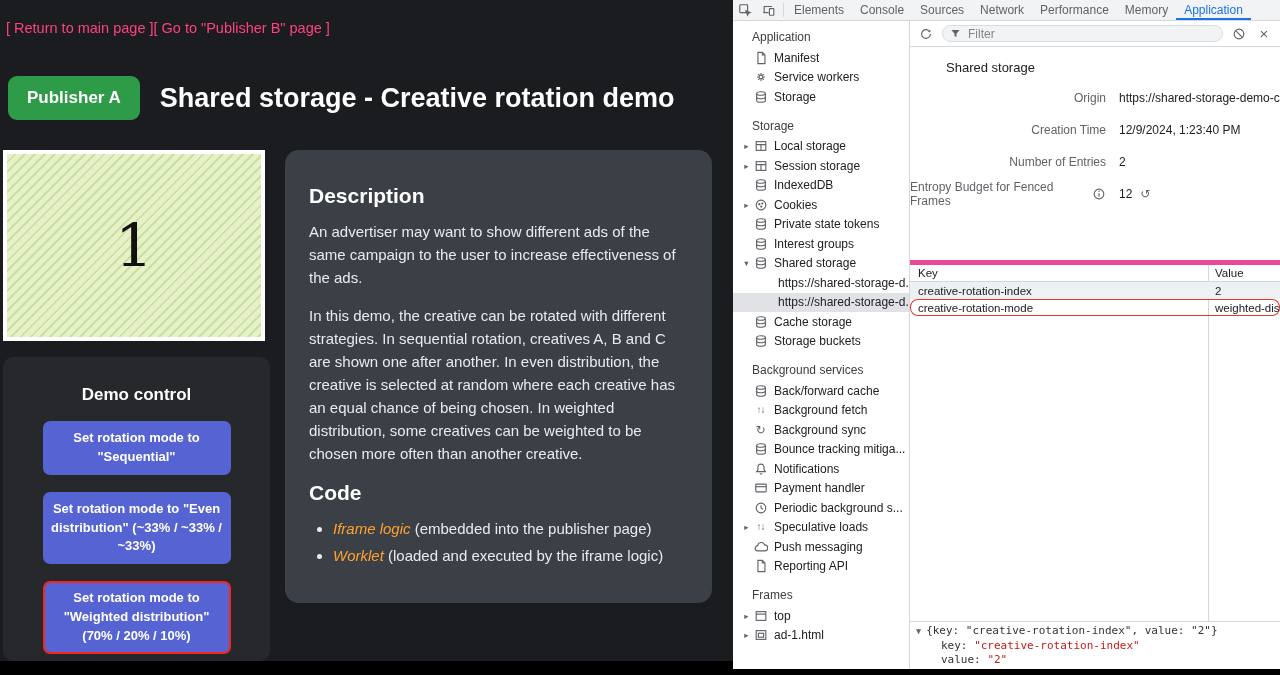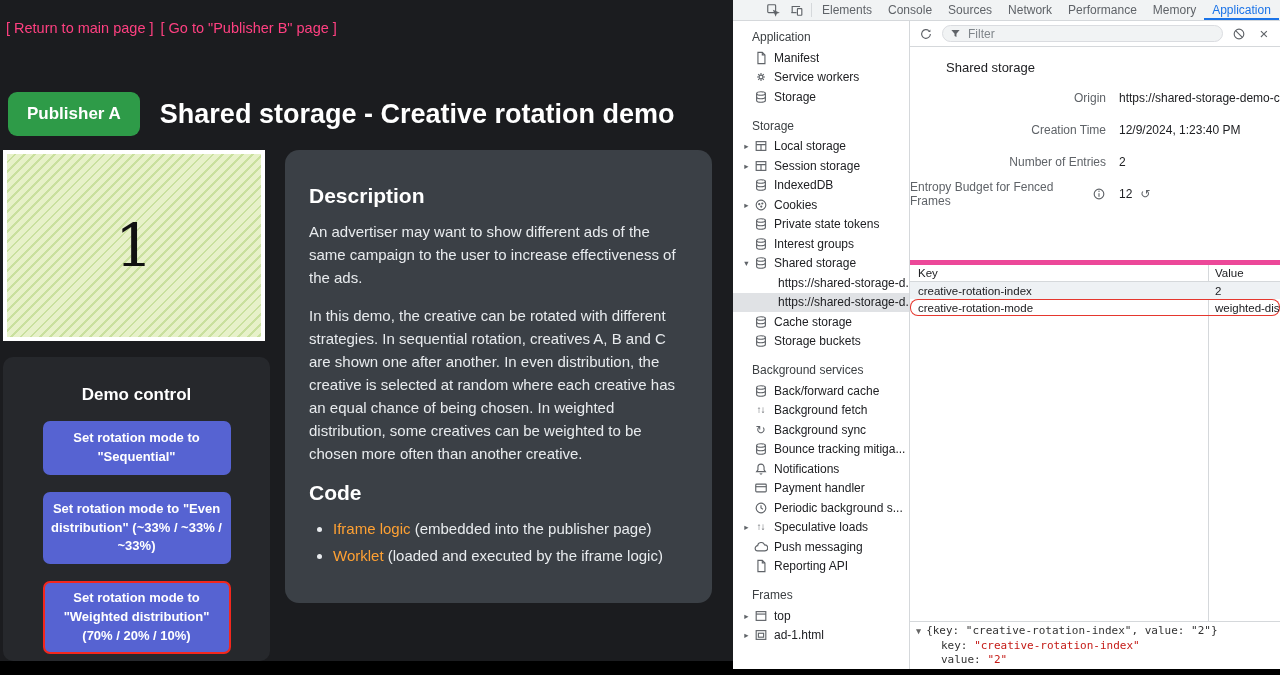--- a/index.html
+++ b/index.html
@@ -2,47 +2,47 @@
 <html><head>
 <meta charset="utf-8">
 <style>
   *{box-sizing:border-box}
   html,body{margin:0;padding:0}
   body{width:1280px;height:675px;background:#000;overflow:hidden;position:relative;
        font-family:"Liberation Sans","DejaVu Sans",sans-serif;}
 
   
   #pub{position:absolute;left:0;top:0;width:733px;height:661px;background:#1b1c1f;}
-  .toplinks{position:absolute;left:6px;top:20px;font-size:14.5px;display:flex;gap:7px;}
+  .toplinks{position:absolute;left:6px;top:20px;font-size:14.5px;display:flex;}
   .toplinks a{color:#ff4081;text-decoration:none;cursor:pointer;white-space:nowrap;}
-  .badge-row{position:absolute;left:8px;top:92px;display:flex;align-items:center;gap:20px;}
+  .badge-row{position:absolute;left:8px;top:76px;display:flex;align-items:center;gap:20px;}
   .badge{background:#2e9b48;color:#fff;font-weight:bold;font-size:17px;padding:12px 19px;border-radius:9px;}
   .page-title{color:#fff;font-size:27px;font-weight:bold;white-space:nowrap;}
   .creative{position:absolute;left:3px;top:150px;width:262px;height:191px;border:4px solid #fff;
             background:repeating-linear-gradient(135deg,#e7f1c9 0 5px,#c9e09e 5px 7px);
             display:flex;align-items:center;justify-content:center;}
   .creative .num{font-family:"DejaVu Serif",serif;font-size:60px;color:#111;}
   .demo{position:absolute;left:3px;top:357px;width:267px;height:304px;background:#26282c;border-radius:10px;}
   .demo h3{margin:0;padding-top:28px;text-align:center;color:#fff;font-size:17px;}
   .btns{margin-top:16px;display:flex;flex-direction:column;align-items:center;gap:17px;}
   .rot-btn{width:188px;background:#5663d2;border:2px solid transparent;border-radius:7px;color:#fff;
            font-weight:bold;font-size:13px;line-height:1.45;padding:6px 4px;font-family:inherit;cursor:pointer;}
   .rot-btn.active{border-color:#f3271d;}
   .desc{position:absolute;left:285px;top:150px;width:427px;height:453px;background:#3b4046;border-radius:14px;
         padding:18px 24px;color:#e8ebee;}
   .desc h2{margin:16px 0 12px;font-size:21px;color:#fff;}
   .desc p{margin:0 0 15px;font-size:15px;line-height:23px;}
   .desc ul{margin:8px 0 0 24px;padding:0;}
   .desc li{font-size:15px;line-height:24px;margin-bottom:3px;}
-  .desc a{color:#ffa133;text-decoration:none;cursor:pointer;}
+  .desc a{color:#ffa133;text-decoration:none;cursor:pointer;font-style:italic;}
 
   
   #dt{position:absolute;left:733px;top:0;width:547px;height:669px;background:#fff;font-size:12px;
       color:#202124;display:flex;flex-direction:column;}
-  .tabbar{height:21px;background:#f1f3f4;border-bottom:1px solid #d5d8db;display:flex;align-items:stretch;flex:none;padding-left:28px;}
+  .tabbar{height:21px;background:#f1f3f4;border-bottom:1px solid #d5d8db;display:flex;align-items:stretch;flex:none;}
   .tb-icon{width:24px;display:flex;align-items:center;justify-content:center;cursor:pointer;flex:none;}
   .tb-sep{width:1px;background:#d5d8db;margin:3px 2px;flex:none;}
   .tab{padding:0 8px;display:flex;align-items:center;color:#5f6368;cursor:pointer;white-space:nowrap;}
   .tab.active{color:#1a73e8;box-shadow:inset 0 -2px 0 #1a73e8;}
   .dt-main{flex:1;display:flex;min-height:0;}
   .sbar{width:177px;flex:none;border-right:1px solid #d5d8db;overflow:hidden;padding-top:2px;}
   .sb-header{padding:12px 0 4px 19px;color:#3c4043;}
   .sec:first-child .sb-header{padding-top:7px;}
   .sb-item{height:19.5px;display:flex;align-items:center;padding-left:8px;cursor:pointer;white-space:nowrap;}
   .sb-item .exp{width:11px;flex:none;font-size:8.5px;color:#5f6368;text-align:center;}

